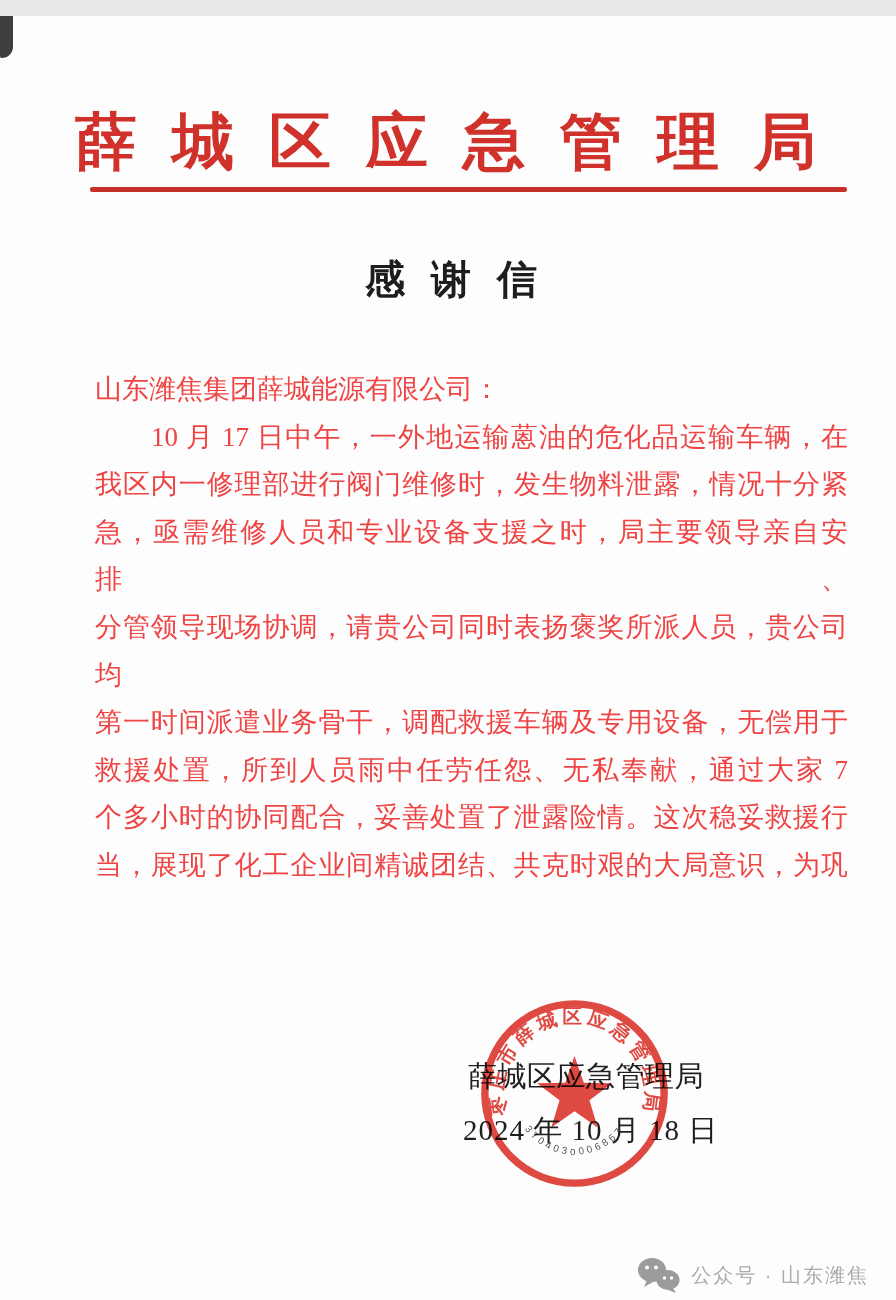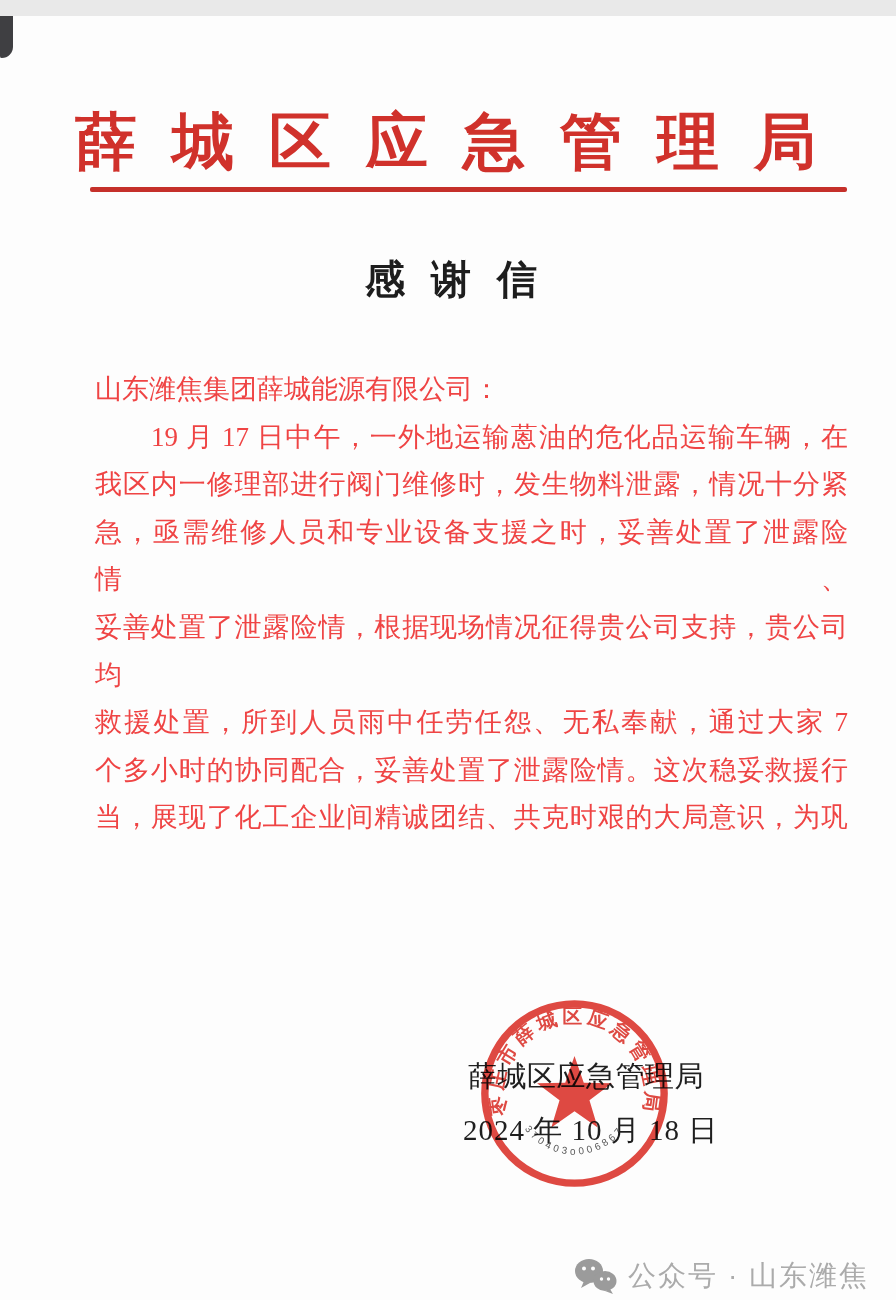--- a/index.html
+++ b/index.html
@@ -70,21 +70,21 @@
     z-index:2;
     mix-blend-mode:multiply;
     opacity:0.93;
   }
   .watermark{
     position:absolute;top:1241px;right:27px;
     display:flex;align-items:center;gap:10px;
     color:#ababab;
   }
   .watermark-label{
-    font-size:28px;letter-spacing:2px;
+    font-size:20px;letter-spacing:2px;
     font-family:"Liberation Sans","DejaVu Sans",sans-serif;
     white-space:nowrap;
   }
   .wechat-icon{width:44px;height:36px;flex:0 0 auto;}
 </style>
 </head>
 <body>
 
 <div class="page">
 
@@ -92,24 +92,25 @@
 
   <div class="agency-header">薛城区应急管理局</div>
 
   <div class="header-rule"></div>
 
   <div class="doc-title">感谢信</div>
 
   <div class="letter">
     <div class="salutation">山东潍焦集团薛城能源有限公司：</div>
     <div>
-        <div class="body-line j ind">19 月 17 日中午，一外地运输蒽油的危化品运输车辆，在</div>
+        <div class="body-line j ind">10 月 17 日中午，一外地运输蒽油的危化品运输车辆，在</div>
         <div class="body-line j">我区内一修理部进行阀门维修时，发生物料泄露，情况十分紧</div>
-        <div class="body-line j">急，亟需维修人员和专业设备支援之时，妥善处置了泄露险情、</div>
-        <div class="body-line j">妥善处置了泄露险情，根据现场情况征得贵公司支持，贵公司均</div>
+        <div class="body-line j">急，亟需维修人员和专业设备支援之时，局主要领导亲自安排、</div>
+        <div class="body-line j">分管领导现场协调，请贵公司同时表扬褒奖所派人员，贵公司均</div>
+        <div class="body-line j">第一时间派遣业务骨干，调配救援车辆及专用设备，无偿用于</div>
         <div class="body-line j">救援处置，所到人员雨中任劳任怨、无私奉献，通过大家 7</div>
         <div class="body-line j">个多小时的协同配合，妥善处置了泄露险情。这次稳妥救援行</div>
         <div class="body-line j">当，展现了化工企业间精诚团结、共克时艰的大局意识，为巩</div>
       </div>
   </div>
 
   <div class="sig-agency">薛城区应急管理局</div>
   <div class="sig-date">2024 年 10 月 18 日</div>
 
   <svg class="seal" viewBox="0 0 200 200" xmlns="http://www.w3.org/2000/svg">

